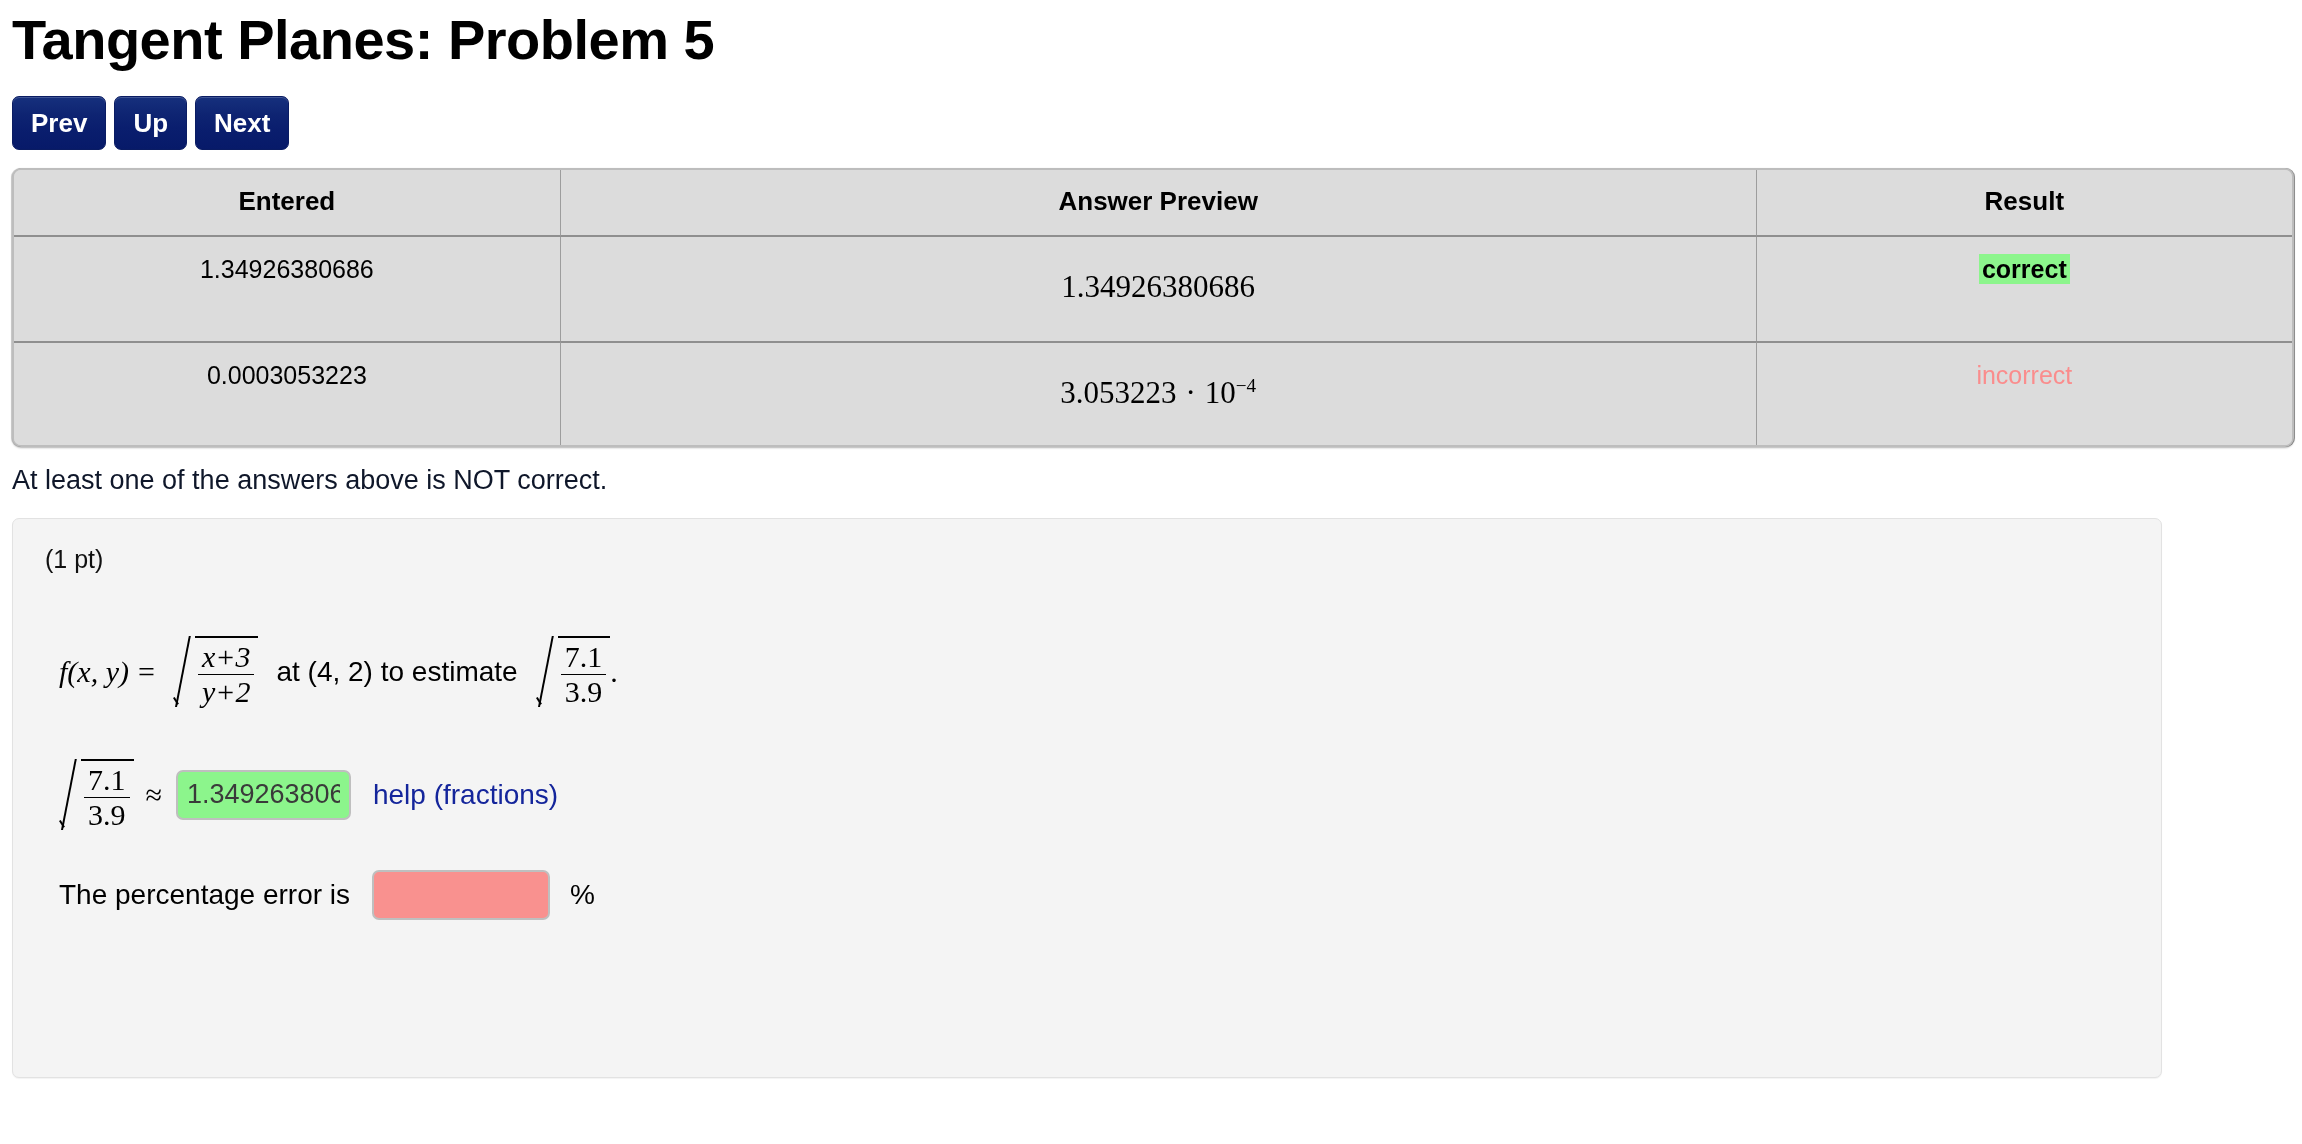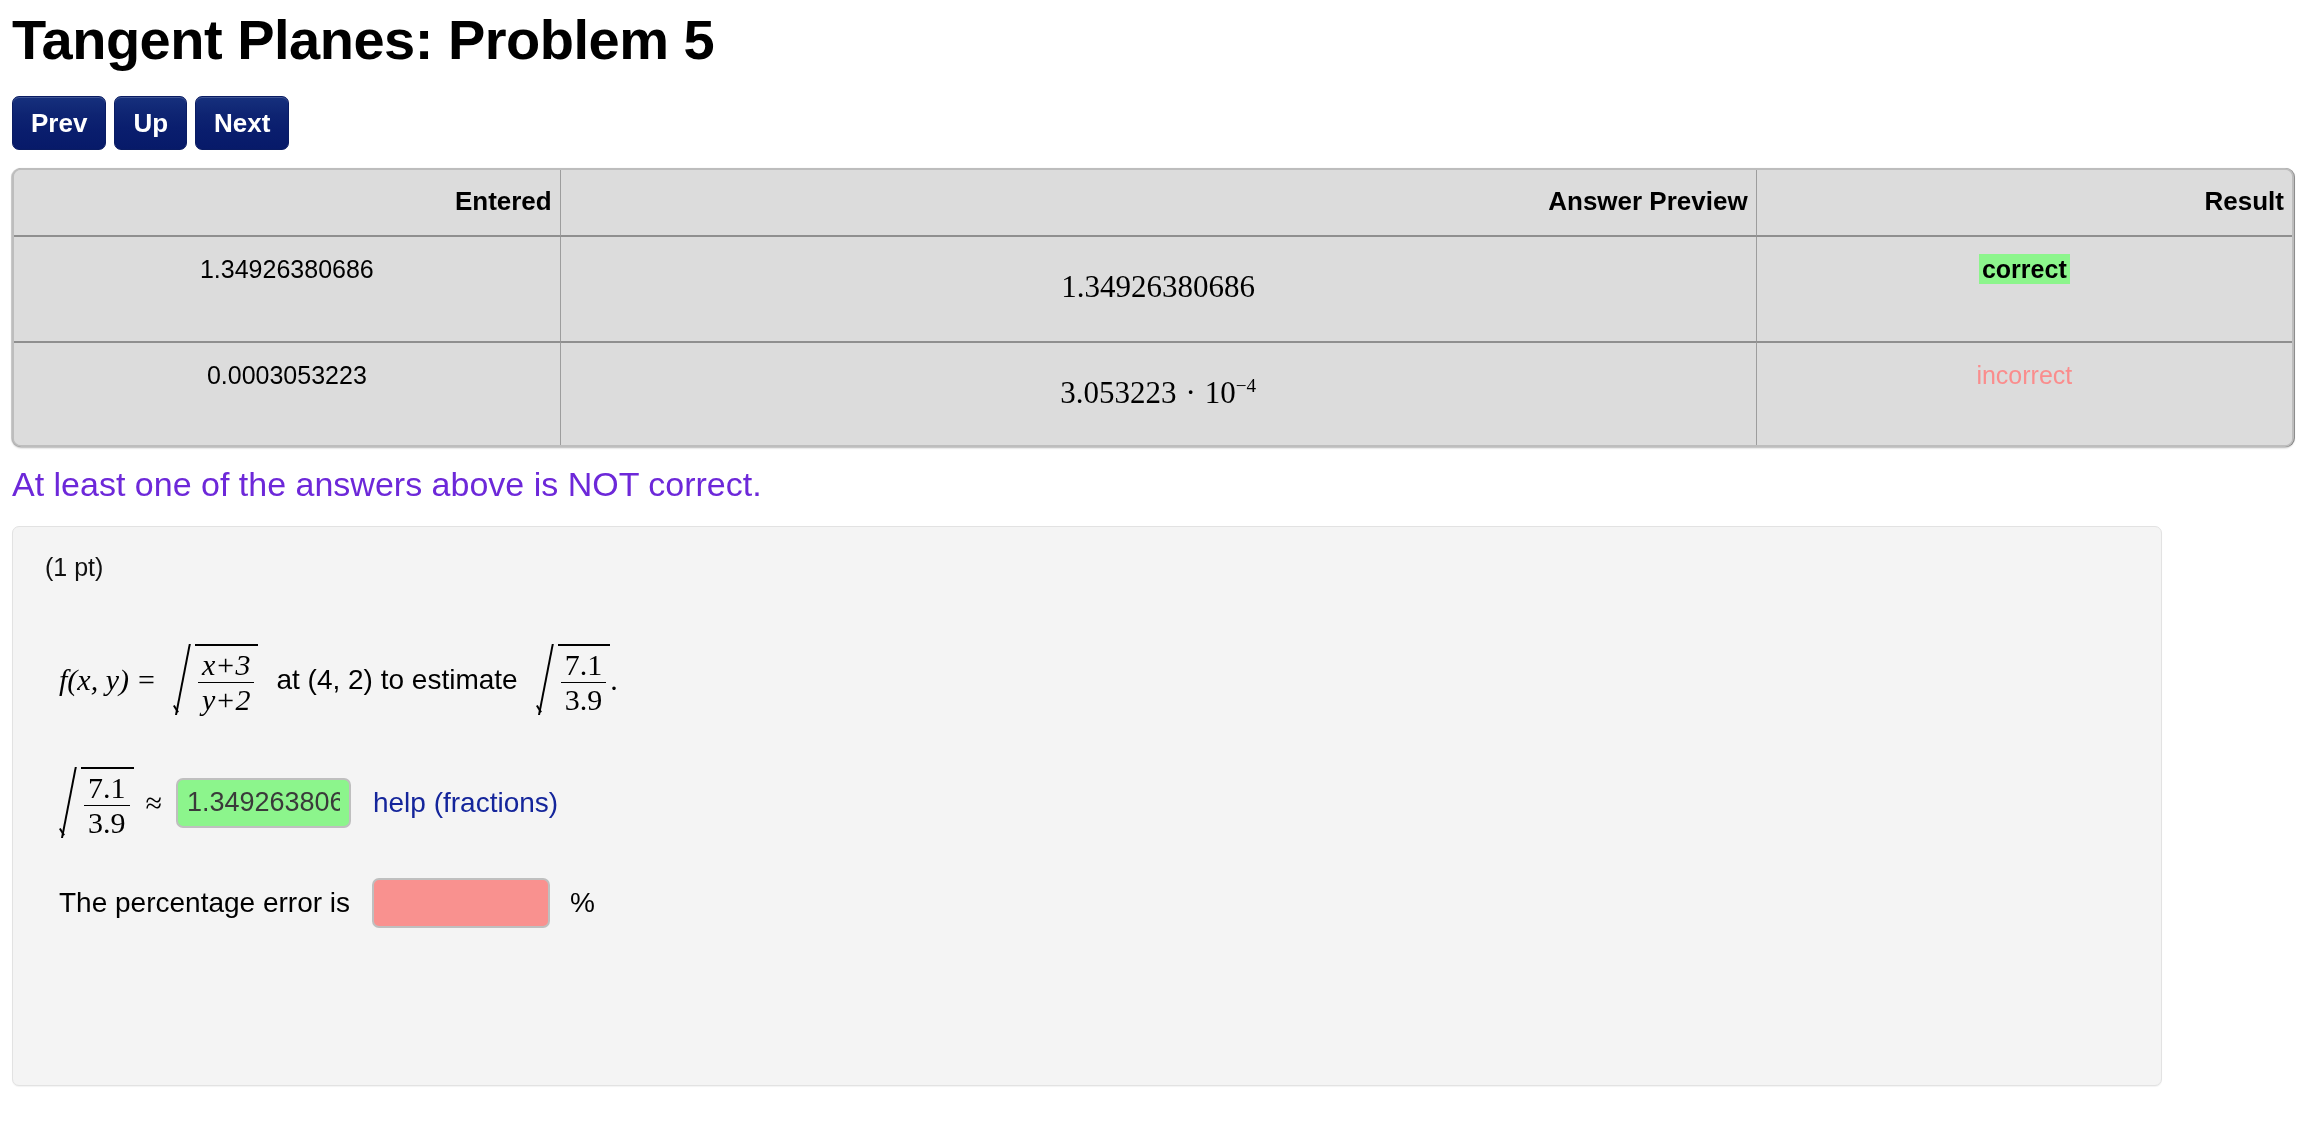--- a/index.html
+++ b/index.html
@@ -66,21 +66,21 @@
   table.results th, table.results td {
     background: #dcdcdc;
     border-right: 1px solid #9d9d9d;
     vertical-align: top;
   }
   table.results th:last-child, table.results td:last-child { border-right: none; }
   table.results thead th {
     font-size: 26px;
     font-weight: bold;
     color: #000;
-    text-align: right;
+    text-align: center;
     padding: 16px 8px 18px;
     border-bottom: 2px solid #8f8f8f;
   }
   table.results tbody tr + tr td { border-top: 2px solid #8f8f8f; }
   .col-entered   { width: 24%; }
   .col-preview   { width: 52.5%; }
   .col-result    { width: 23.5%; }
 
   td.cell-entered {
     text-align: center;
@@ -106,22 +106,22 @@
     color: #000;
     padding: 1px 3px;
     font-weight: bold;
   }
   .mark-incorrect { color: #fa8d8d; }
 
   .sup { vertical-align: super; font-size: 0.62em; }
 
   
   .warning-msg {
-    color: #6d28d9;
-    font-size: 34px;
+    color: #0f172a;
+    font-size: 27px;
     margin: 18px 0 0 2px;
   }
 
   
   .problem-panel {
     margin: 22px 0 0 2px;
     width: 2150px;
     min-height: 560px;
     background: #f4f4f4;
     border: 1px solid #e2e2e2;

